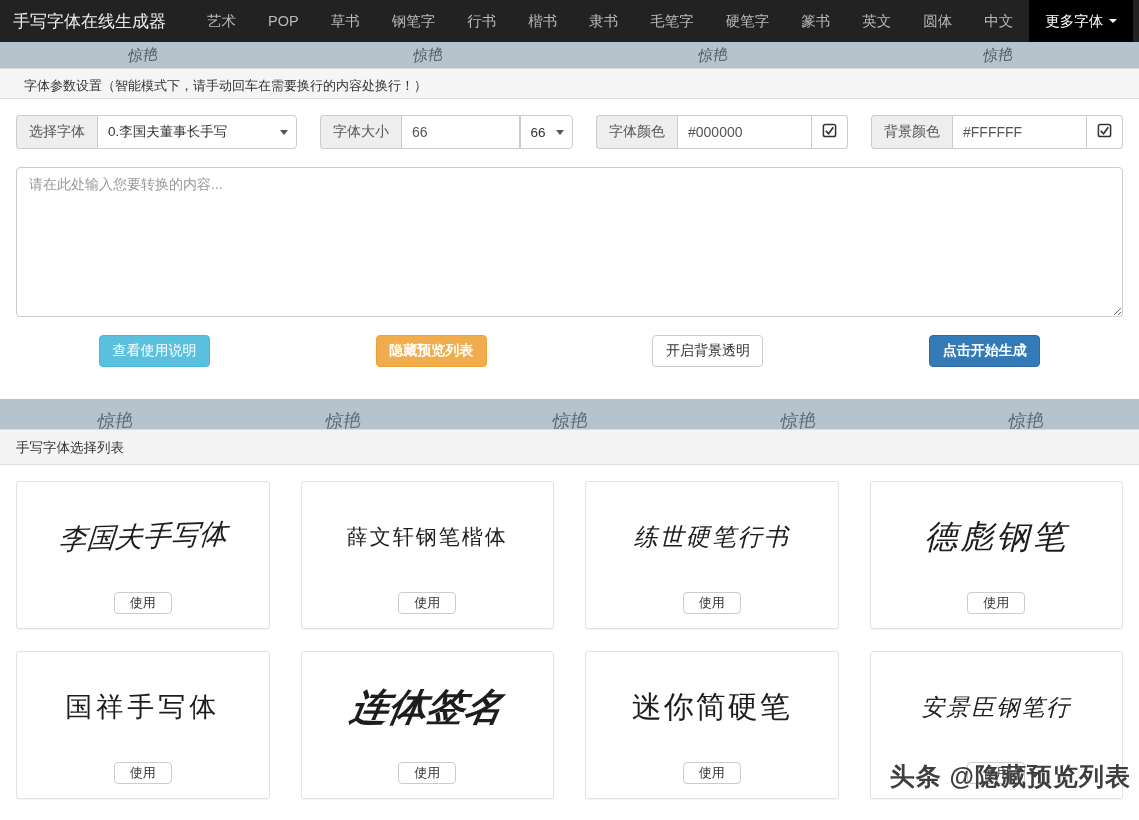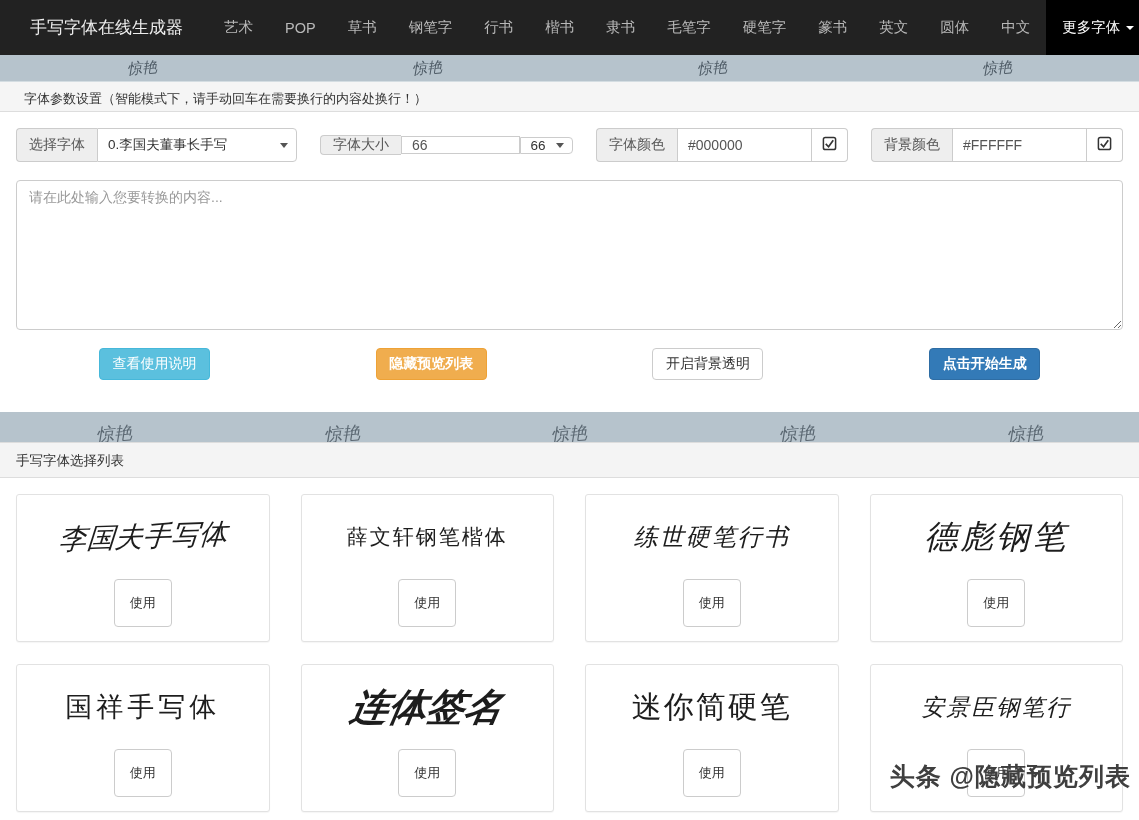--- a/index.html
+++ b/index.html
@@ -1,21 +1,21 @@
 <!DOCTYPE html>
 <html><head>
 <meta charset="utf-8">
 <style>
   * { box-sizing: border-box; margin: 0; padding: 0; }
   html, body { width: 1139px; height: 820px; }
   body { font-family: "Liberation Sans", sans-serif; background: #fff; overflow: hidden; }
   .page { position: relative; width: 1139px; height: 820px; overflow: hidden; background: #fff; }
 
   
-  .navbar { height: 55px; background: #222222; display: flex; align-items: stretch; padding-left: 17px; }
+  .navbar { height: 42px; background: #222222; display: flex; align-items: stretch; }
   .brand { display: flex; align-items: center; padding: 0 15px 0 13px; color: #ededed; font-size: 17px; text-decoration: none; white-space: nowrap; }
   .nav { display: flex; margin-left: 10px; }
   .nav-item { display: flex; align-items: center; padding: 0 16px; color: #b9b9b9; font-size: 14.5px; text-decoration: none; cursor: pointer; white-space: nowrap; }
   .nav-item.more { background: #000000; color: #ffffff; }
   .caret-down { width: 0; height: 0; border-left: 4px solid transparent; border-right: 4px solid transparent; border-top: 4px solid #ffffff; display: inline-block; margin-left: 6px; }
 
   
   .strip { background: #b6c3cc; display: flex; justify-content: space-around; align-items: center; overflow: hidden; }
   .strip-top { height: 26px; }
   .strip-bottom { height: 30px; }
@@ -26,41 +26,41 @@
   .panel-header { background: #f5f5f5; border-top: 1px solid #d4dde2; border-bottom: 1px solid #dddddd; padding: 8px 24px; font-size: 13px; color: #333; height: 31px; }
   .panel-body { background: #fff; padding: 16px 16px 0 16px; }
   .form-row { display: flex; justify-content: space-between; }
   .input-group { display: flex; height: 34px; }
   .addon { background: #eeeeee; border: 1px solid #cccccc; border-right: 0; border-radius: 4px 0 0 4px; padding: 0 12px; display: flex; align-items: center; font-size: 14px; color: #555; white-space: nowrap; }
   .ig-input { border: 1px solid #cccccc; padding: 0 10px; font-size: 14px; color: #555; outline: none; min-width: 0; font-family: "Liberation Sans", sans-serif; }
   .select-box { border: 1px solid #cccccc; display: flex; align-items: center; justify-content: space-between; padding: 0 8px 0 10px; font-size: 13.5px; color: #333; background: #fff; cursor: pointer; white-space: nowrap; overflow: hidden; }
   .select-box .sel-caret { width: 0; height: 0; border-left: 4px solid transparent; border-right: 4px solid transparent; border-top: 5px solid #555; margin-left: 6px; flex: 0 0 auto; }
   .rounded-right { border-radius: 0 4px 4px 0; }
   .g1 { width: 281px; } .g1 .select-box { flex: 1; gap: 47px; }
-  .g2 { width: 253px; align-items: center; } .g2 .ig-input { width: 120px; } .g2 .select-box { width: 54px; }
+  .g2 { width: 253px; } .g2 .ig-input { width: 120px; } .g2 .select-box { width: 54px; }
   .g3, .g4 { width: 252px; } .g3 .ig-input, .g4 .ig-input { flex: 1; }
   .color-btn { width: 36px; border: 1px solid #cccccc; border-left: 0; border-radius: 0 4px 4px 0; background: #fff; display: flex; align-items: center; justify-content: center; cursor: pointer; }
 
   .content-area { width: 100%; height: 150px; border: 1px solid #cccccc; border-radius: 4px; padding: 8px 12px; font-size: 14px; color: #555; margin-top: 18px; resize: both; font-family: "Liberation Sans", sans-serif; outline: none; }
   .content-area::placeholder { color: #999; opacity: 1; }
 
   .btn-row { display: flex; margin-top: 14px; padding-bottom: 32px; }
   .btn-col { width: 25%; text-align: center; }
   .btn { padding: 6px 12px; min-width: 111px; font-size: 14px; border-radius: 4px; cursor: pointer; border: 1px solid transparent; font-family: "Liberation Sans", sans-serif; }
   .btn-info { background: #5bc0de; border-color: #46b8da; color: #fff; }
   .btn-warning { background: #f0ad4e; border-color: #eea236; color: #fff; font-weight: bold; }
   .btn-default { background: #ffffff; border-color: #cccccc; color: #333; }
   .btn-primary { background: #337ab7; border-color: #2e6da4; color: #fff; font-weight: bold; }
 
   
   .list-header { background: #f4f4f4; border-top: 1px solid #dddddd; border-bottom: 1px solid #dddddd; padding: 9px 16px; font-size: 13.5px; color: #333; height: 36px; }
   .cards { padding: 16px; display: grid; grid-template-columns: repeat(4, 1fr); gap: 22px 31px; background: #fff; }
   .card { border: 1px solid #e2e2e2; border-radius: 3px; height: 148px; display: flex; flex-direction: column; align-items: center; background: #fff; box-shadow: 0 1px 1px rgba(0,0,0,.04); }
   .preview { flex: 1; display: flex; align-items: center; justify-content: center; color: #1d1d1d; font-family: "DejaVu Serif", serif; padding: 0 6px; text-align: center; }
-  .use-btn { margin-bottom: 14px; padding: 14px 15px; font-size: 13px; border: 1px solid #cccccc; border-radius: 4px; background: #fff; color: #333; cursor: pointer; font-family: "Liberation Sans", sans-serif; text-align: center; }
+  .use-btn { margin-bottom: 14px; padding: 1px 15px; font-size: 13px; border: 1px solid #cccccc; border-radius: 4px; background: #fff; color: #333; cursor: pointer; font-family: "Liberation Sans", sans-serif; text-align: center; }
   .p1 { font-size: 28px; font-style: italic; transform: skewX(-6deg) rotate(-2deg); }
   .p2 { font-size: 21px; letter-spacing: 2px; }
   .p3 { font-size: 24px; font-style: italic; letter-spacing: 2px; }
   .p4 { font-size: 33px; font-style: italic; letter-spacing: 3px; }
   .p5 { font-size: 27px; letter-spacing: 4px; }
   .p6 { font-size: 38px; font-weight: bold; font-style: italic; transform: skewX(-10deg); }
   .p7 { font-size: 30px; letter-spacing: 2px; }
   .p8 { font-size: 23px; font-style: italic; letter-spacing: 2px; }
 
   .watermark { position: absolute; right: 8px; top: 760px; font-size: 25px; font-weight: bold; color: #3f3f3f; letter-spacing: 1px; z-index: 10; white-space: nowrap; }

